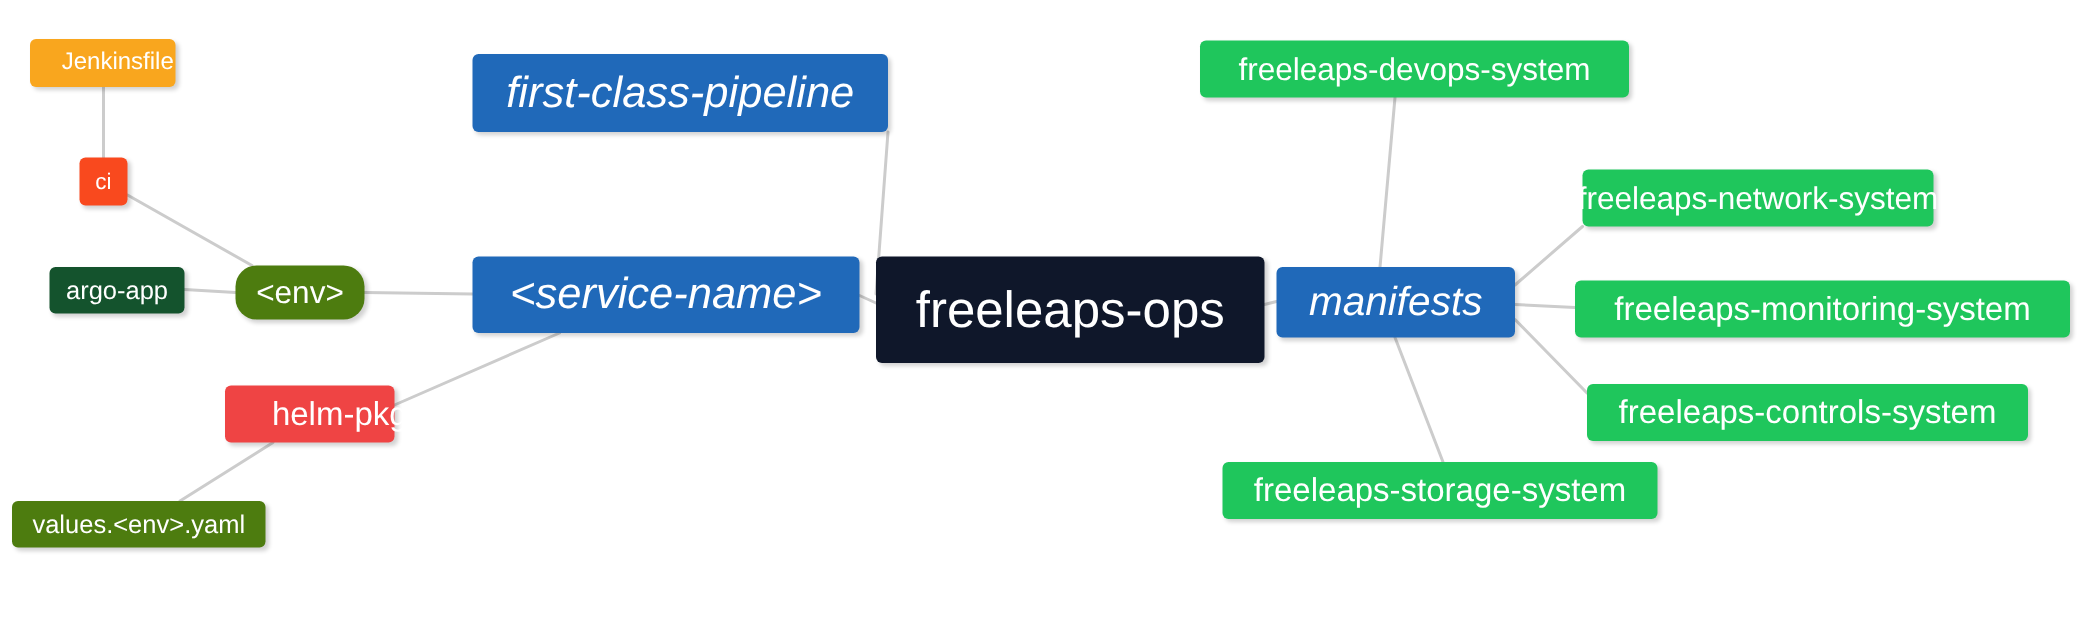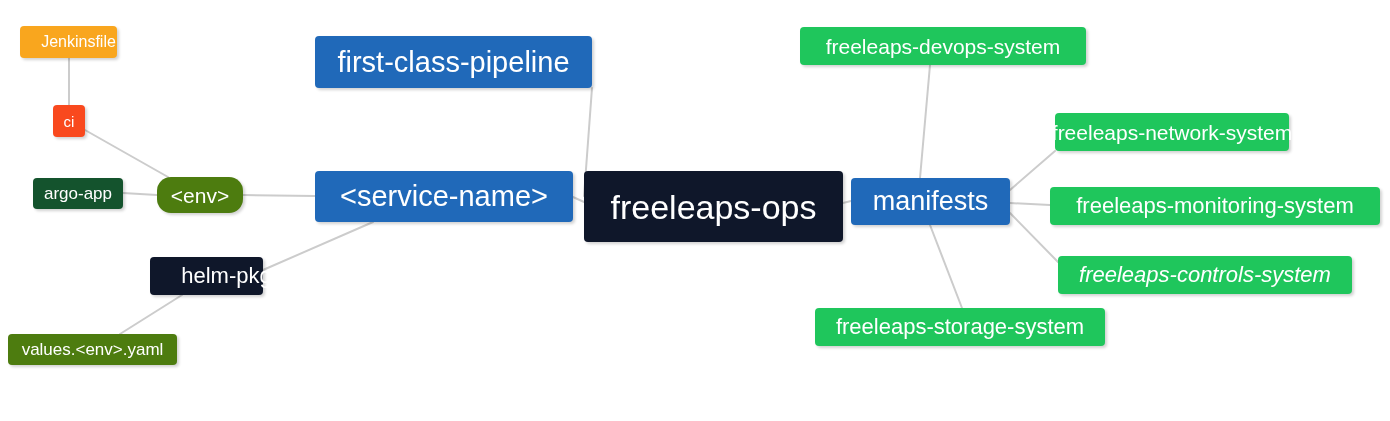--- a/index.html
+++ b/index.html
@@ -4,21 +4,21 @@
 <style>
   html,body{margin:0;padding:0;background:#ffffff;}
   body{font-family:"Liberation Sans",sans-serif;}
   #canvas{position:relative;width:1390px;height:421px;background:#ffffff;overflow:hidden;}
   #edges{position:absolute;left:0;top:0;width:1390px;height:421px;}
   .node{position:absolute;display:flex;align-items:center;justify-content:center;
         box-sizing:border-box;color:#ffffff;border-radius:4px;
         box-shadow:2px 2px 3px rgba(0,0,0,0.18);white-space:nowrap;
         font-family:"Liberation Sans",sans-serif;line-height:1;}
   .n-root{background:#3d3733;}
-  .n-blue{background:#2069b9;}
+  .n-blue{background:#2069b9;font-style:italic;}
   .n-green{background:#1fc65c;}
   .n-red{background:#f9491e;}
   .n-amber{background:#f9a61e;}
 </style>
 </head>
 <body>
 
 <div id="canvas">
   <svg id="edges" viewBox="0 0 1390 421">
       <line x1="584" y1="196" x2="592" y2="88" stroke="#cccccc" stroke-width="2" stroke-linecap="round"></line>
@@ -45,33 +45,33 @@
       </div>
       <div class="node n-blue" style="left: 315px; top: 171px; width: 258px; height: 51px; font-size: 29px; background: rgb(32, 105, 185); color: rgb(255, 255, 255);">
         <span>&lt;service-name&gt;</span>
       </div>
       <div class="node n-blue" style="left: 851px; top: 178px; width: 159px; height: 47px; font-size: 27px; background: rgb(32, 105, 185); color: rgb(255, 255, 255);">
         <span>manifests</span>
       </div>
       <div class="node n-green" style="left: 157px; top: 177px; width: 86px; height: 36px; font-size: 21px; background: #4d7c0f; color: rgb(255, 255, 255); border-radius: 14px;">
         <span>&lt;env&gt;</span>
       </div>
-      <div class="node n-green" style="left: 150px; top: 257px; width: 113px; height: 38px; font-size: 22px; background: #0f172a; color: rgb(255, 255, 255); padding-left: 40px;">
+      <div class="node n-green" style="left: 150px; top: 257px; width: 113px; height: 38px; font-size: 22px; background: #ef4444; color: rgb(255, 255, 255); padding-left: 40px;">
         <span>helm-pkg</span>
       </div>
       <div class="node n-green" style="left: 800px; top: 27px; width: 286px; height: 38px; font-size: 21px; background: rgb(31, 198, 92); color: rgb(255, 255, 255);">
         <span>freeleaps-devops-system</span>
       </div>
       <div class="node n-green" style="left: 1055px; top: 113px; width: 234px; height: 38px; font-size: 21px; background: rgb(31, 198, 92); color: rgb(255, 255, 255);">
         <span>freeleaps-network-system</span>
       </div>
       <div class="node n-green" style="left: 1050px; top: 187px; width: 330px; height: 38px; font-size: 22px; background: rgb(31, 198, 92); color: rgb(255, 255, 255);">
         <span>freeleaps-monitoring-system</span>
       </div>
-      <div class="node n-green" style="left: 1058px; top: 256px; width: 294px; height: 38px; font-size: 22px; background: rgb(31, 198, 92); color: rgb(255, 255, 255); font-style: italic;">
+      <div class="node n-green" style="left: 1058px; top: 256px; width: 294px; height: 38px; font-size: 22px; background: rgb(31, 198, 92); color: rgb(255, 255, 255);">
         <span>freeleaps-controls-system</span>
       </div>
       <div class="node n-green" style="left: 815px; top: 308px; width: 290px; height: 38px; font-size: 22px; background: rgb(31, 198, 92); color: rgb(255, 255, 255);">
         <span>freeleaps-storage-system</span>
       </div>
       <div class="node n-red" style="left: 53px; top: 105px; width: 32px; height: 32px; font-size: 15px; background: rgb(249, 73, 30); color: rgb(255, 255, 255);">
         <span>ci</span>
       </div>
       <div class="node n-red" style="left: 33px; top: 178px; width: 90px; height: 31px; font-size: 17px; background: #14532d; color: rgb(255, 255, 255);">
         <span>argo-app</span>

